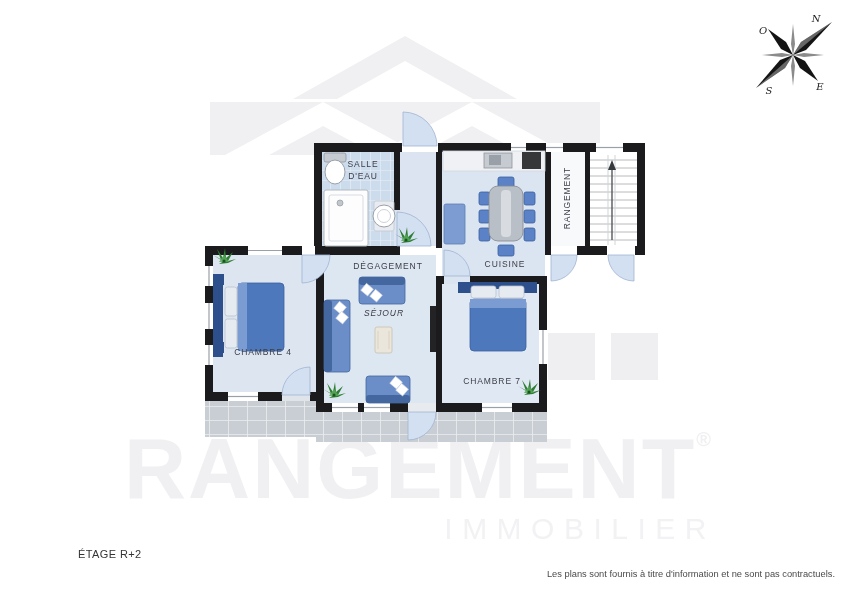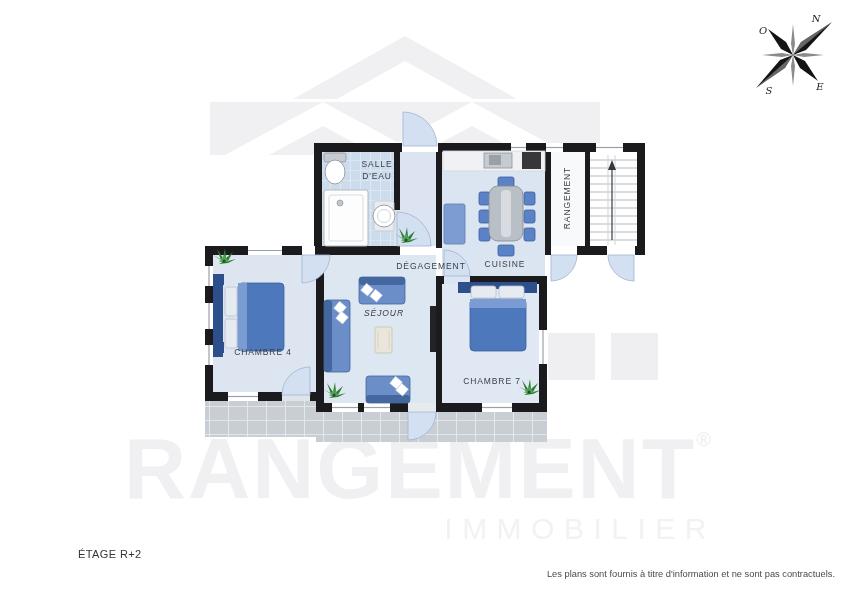--- a/index.html
+++ b/index.html
@@ -281,22 +281,22 @@
     </g>
 
     <g>
       <use href="#plantDef" x="224" y="260"></use>
       <use href="#plantDef" x="406" y="239"></use>
       <use href="#plantDef" x="334" y="394"></use>
       <use href="#plantDef" x="529" y="391"></use>
     </g>
   </svg>
 
-  <div class="room-label wrap" style="left:377px;top:171px;">SALLE D'EAU</div>
-  <div class="room-label" style="left:388px;top:266px;margin-left:43px;">DÉGAGEMENT</div>
+  <div class="room-label wrap" style="left:363px;top:171px;">SALLE D'EAU</div>
+  <div class="room-label" style="left:388px;top:266px;">DÉGAGEMENT</div>
   <div class="room-label" style="left:505px;top:264px;text-align:right;">CUISINE</div>
   <div class="room-label vert" style="left:567px;top:198px;">RANGEMENT</div>
   <div class="room-label" style="left:263px;top:352px;">CHAMBRE 4</div>
   <div class="room-label" style="left:384px;top:313px;font-style:italic;">SÉJOUR</div>
   <div class="room-label" style="left:492px;top:381px;">CHAMBRE 7</div>
 
   <svg width="100" height="100" viewBox="0 0 100 100" style="left:748px;top:6px;">
     <g>
       <polygon points="45,49 43,38 45,18 47,38" fill="#8b8b8b"></polygon>
       <polygon points="45,49 43,60 45,80 47,60" fill="#8b8b8b"></polygon>

